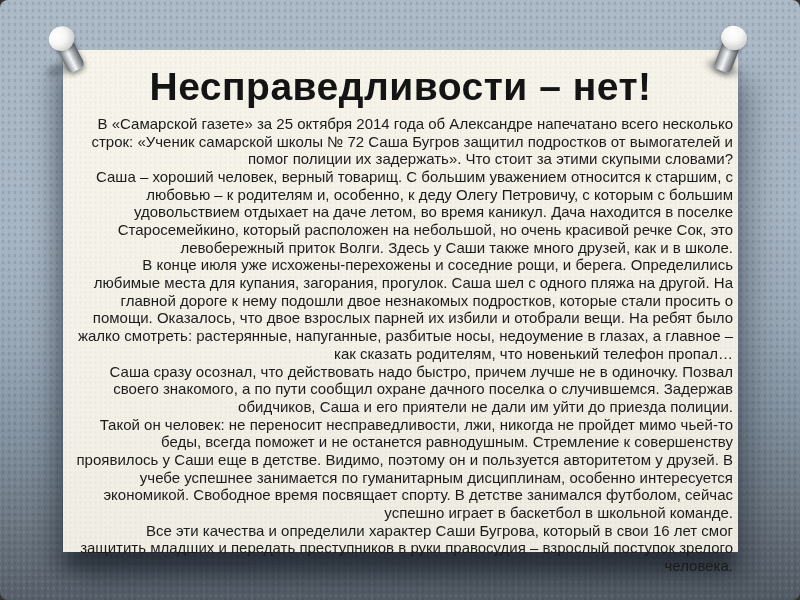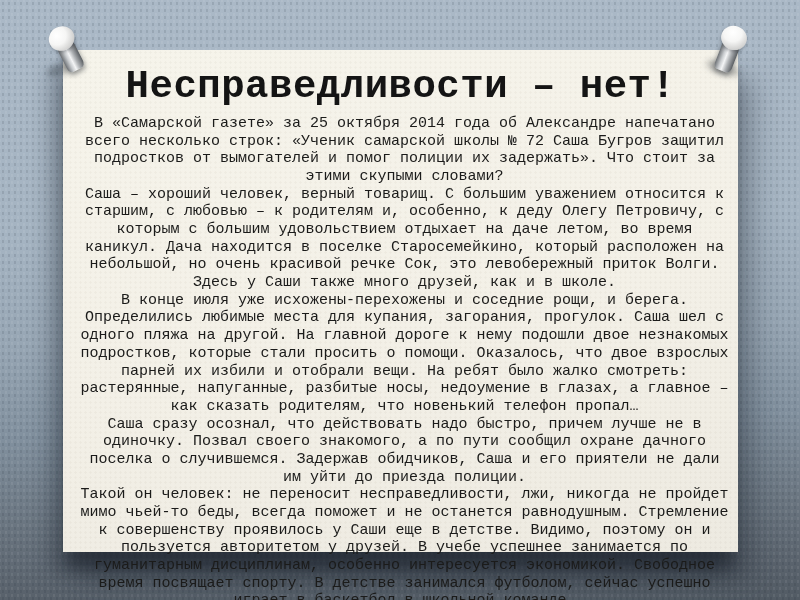--- a/index.html
+++ b/index.html
@@ -5,29 +5,30 @@
   html, body {
     margin: 0;
     padding: 0;
     background: #333;
   }
   .stage {
     position: relative;
     width: 800px;
     height: 600px;
     overflow: hidden;
-    font-family: Liberation Mono, monospace;
+    font-family: Liberation Sans, sans-serif;
     background: linear-gradient(178deg,
       #abb9c7 0%,
       #a5b4c2 38%,
       #97a6b4 55%,
       #81909e 70%,
       #6a7580 84%,
       #5a636d 94%,
       #525b64 100%);
+    border-radius: 8px;
   }
   
   .stage::before {
     content: "";
     position: absolute;
     inset: 0;
     background-image:
       radial-gradient(rgba(25,35,48,0.12) 1px, transparent 1.4px),
       radial-gradient(rgba(255,255,255,0.07) 1px, transparent 1.4px);
     background-size: 6px 7px, 6px 7px;
@@ -57,21 +58,21 @@
     font-weight: bold;
     color: #141414;
     letter-spacing: 0.5px;
   }
   .slide-body {
     padding: 0 5px 0 13px;
     font-size: 15px;
     line-height: 1.18;
     color: #1b1b1a;
     white-space: pre-line;
-    text-align: center;
+    text-align: right;
   }
   
   .pin {
     position: absolute;
     width: 36px;
     height: 52px;
     z-index: 5;
   }
   .pin-left  { left: 50px;  top: 25px; transform: rotate(-27deg); }
   .pin-right { left: 711px; top: 25px; transform: rotate(21deg); }

